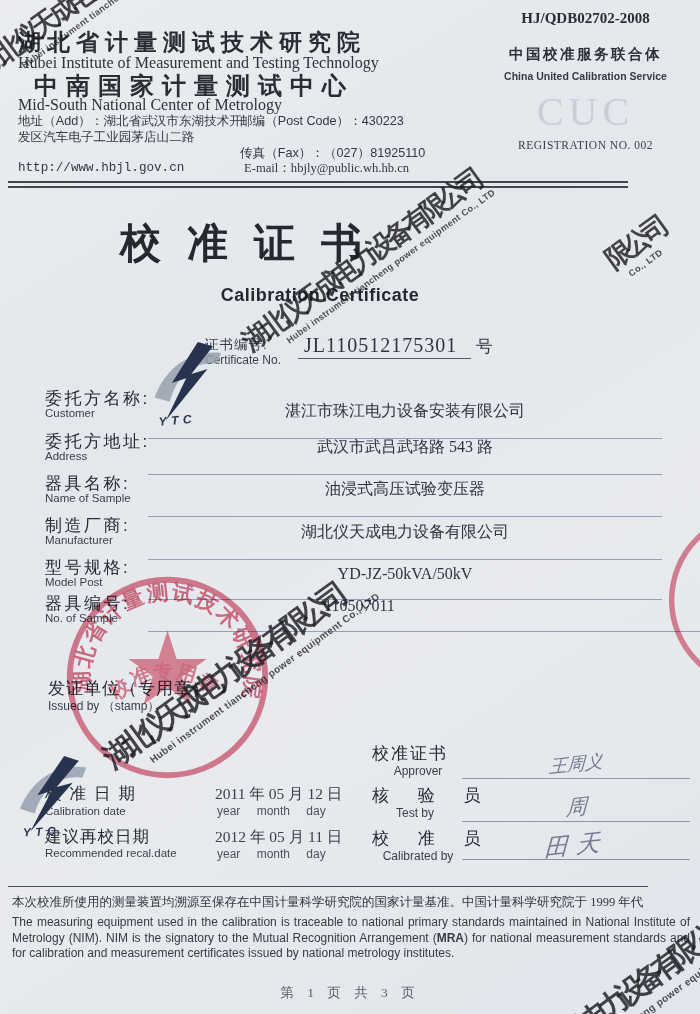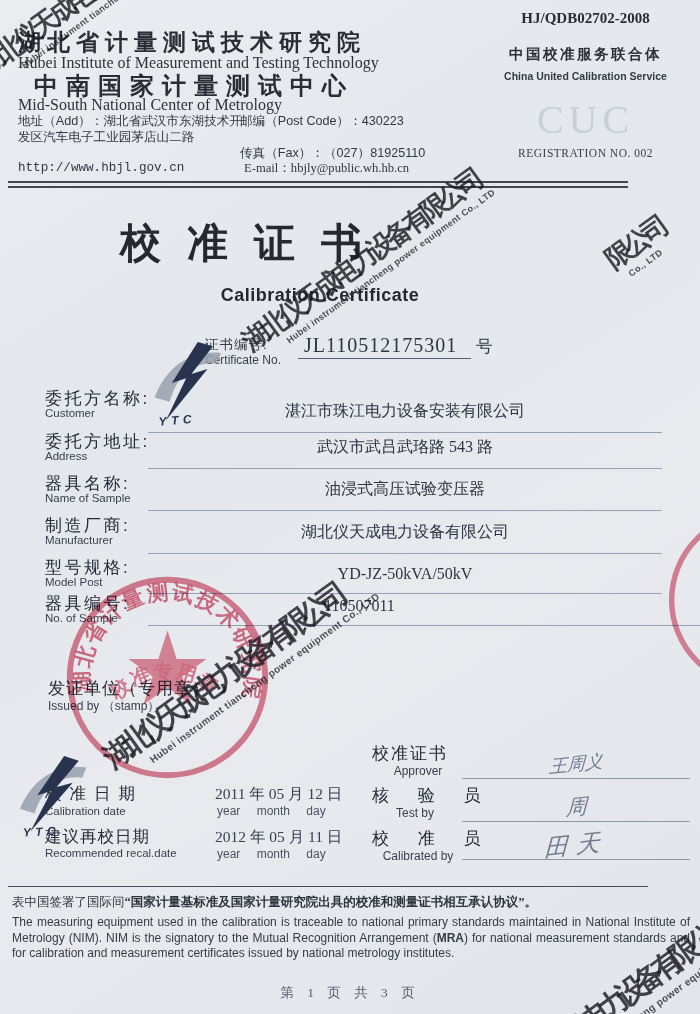--- a/index.html
+++ b/index.html
@@ -24,21 +24,21 @@
   .title-en{font-size:18px;font-weight:bold;letter-spacing:.5px;color:#26282f;text-align:center;}
   .certno-label{font-size:13.5px;letter-spacing:1px;color:#3a3f4a;}
   .certno-en{font-size:12px;color:#3a3f4a;}
   .certno-val{font-family:"Liberation Serif",serif;font-size:20px;letter-spacing:1px;color:#2e3442;
               border-bottom:1.5px solid #565d6b;padding:0 14px 2px 6px;}
   .certno-suffix{font-family:"Liberation Serif",serif;font-size:17px;color:#2e3442;}
   
   .f-cn{font-size:17px;font-weight:500;letter-spacing:2.5px;color:#262b35;white-space:nowrap;}
   .f-en{font-size:11.5px;color:#3a3f4a;white-space:nowrap;}
   .f-line{border-bottom:1px solid #95a0b4;height:26px;display:flex;align-items:flex-end;justify-content:center;
-          font-family:"Liberation Serif",serif;font-size:16px;color:#2e3340;padding-bottom:10px;}
+          font-family:"Liberation Serif",serif;font-size:16px;color:#2e3340;padding-bottom:16px;}
   .f-line.left{justify-content:flex-start;padding-left:176px;}
   
   .issued-cn{font-size:17px;font-weight:500;letter-spacing:1px;color:#262b35;}
   .issued-en{font-size:12px;color:#3a3f4a;}
   .d-cn{font-size:16.5px;font-weight:500;color:#262b35;white-space:nowrap;}
   .d-en{font-size:11.5px;color:#3a3f4a;white-space:nowrap;}
   .d-val{font-family:"Liberation Serif",serif;font-size:15.5px;color:#39404e;white-space:nowrap;}
   .d-sub{font-size:12px;color:#4c525c;word-spacing:13px;white-space:nowrap;}
   .s-cn{font-size:17px;font-weight:500;color:#262b35;white-space:nowrap;}
   .s-en{font-size:12px;color:#3a3f4a;text-align:center;}
@@ -73,21 +73,21 @@
   <div class="abs contact" style="left:18px;top:114px;width:228px">地址（Add）：湖北省武汉市东湖技术开发区汽车电子工业园茅店山二路</div>
   <div class="abs contact" style="left:240px;top:114px">邮编（Post Code）：430223</div>
   <div class="abs contact" style="left:240px;top:146px">传真（Fax）：（027）81925110</div>
   <div class="abs contact" style="left:18px;top:161px;font-family:Liberation Mono, monospace">http://www.hbjl.gov.cn</div>
   <div class="abs contact" style="left:244px;top:161px;font-family:'Liberation Serif',serif">E-mail：hbjly@public.wh.hb.cn</div>
 
   <div class="abs hdr-right" style="left:478px;top:10px">
     <div class="doc-code">HJ/QDB02702-2008</div>
     <div class="cucs-cn" style="margin-top:18px">中国校准服务联合体</div>
     <div class="cucs-en" style="margin-top:6px">China United Calibration Service</div>
-    <div class="cuc-mark" style="margin-top:14px">CUC</div>
+    <div class="cuc-mark" style="margin-top:6px">CUC</div>
     <div class="reg-no" style="margin-top:4px">REGISTRATION NO. 002</div>
   </div>
 
   <div class="abs dbl-rule" style="left:8px;top:181px;width:620px"></div>
 
   <div class="abs title-cn" style="left:120px;top:216px;width:400px">校准证书</div>
   <div class="abs title-en" style="left:120px;top:285px;width:400px">Calibration Certificate</div>
 
   <div class="abs certno-label" style="left:205px;top:336px">证书编号:</div>
   <div class="abs certno-en" style="left:205px;top:353px">Certificate No.</div>
@@ -178,21 +178,21 @@
   <div class="abs d-val" style="left:215px;top:784px">2011 年 05 月 12 日</div>
   <div class="abs d-sub" style="left:217px;top:804px">year month day</div>
 
   <div class="abs d-cn" style="left:45px;top:826px;letter-spacing:1px">建议再校日期</div>
   <div class="abs d-en" style="left:45px;top:847px">Recommended recal.date</div>
   <div class="abs d-val" style="left:215px;top:827px">2012 年 05 月 11 日</div>
   <div class="abs d-sub" style="left:217px;top:847px">year month day</div>
 
   <div class="abs rule1" style="left:8px;top:886px;width:640px"></div>
   <div class="abs" style="left:12px;top:894px;width:678px">
-    <p class="note-cn"><span>表中国签署了国际间</span><b>“国家计量基标准及国家计量研究院出具的校准和测量证书相互承认协议”。</b></p>
+    <p class="note-cn">本次校准所使用的测量装置均溯源至保存在中国计量科学研究院的国家计量基准。中国计量科学研究院于 1999 年代</p>
     <p class="note-en"><span>The measuring equipment used in the calibration is traceable to national primary standards maintained in National Institute of Metrology (NIM). NIM is the signatory to the Mutual Recognition Arrangement (</span><b>MRA</b><span>) for national measurement standards and for calibration and measurement certificates issued by national metrology institutes.</span></p>
   </div>
 
   <div class="abs pg-footer" style="left:0;top:984px">第 1 页 共 3 页</div>
 
   <div class="abs wm" style="left:-30px;top:55px">
     <div class="wm-cn">湖北仪天成电力设备有限公司</div>
     <div class="wm-en">Hubei instrument tiancheng power equipment Co., LTD</div>
   </div>
   <div class="abs wm" style="left:235px;top:330px">

